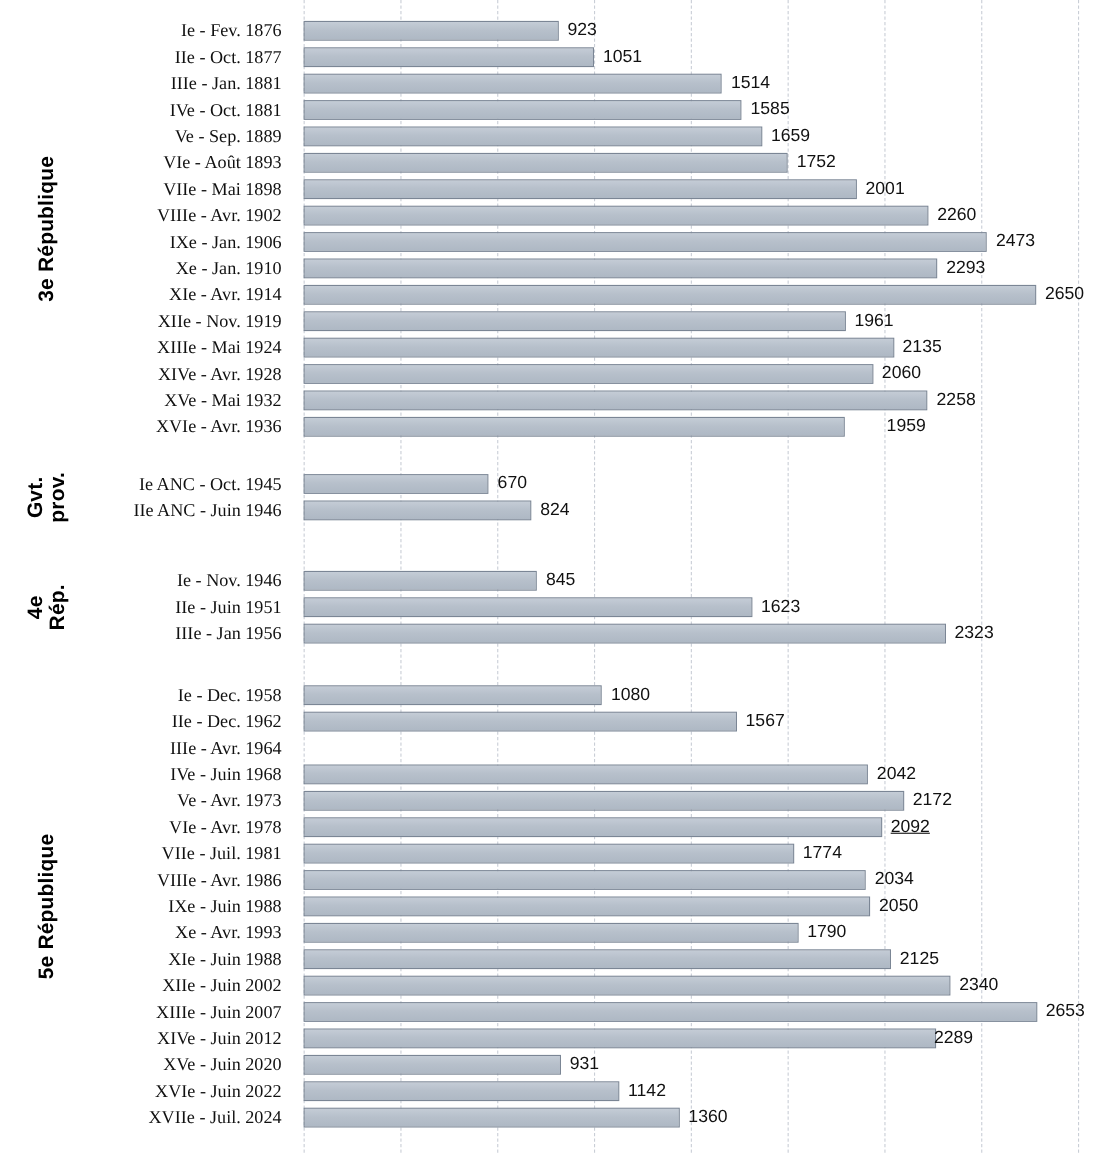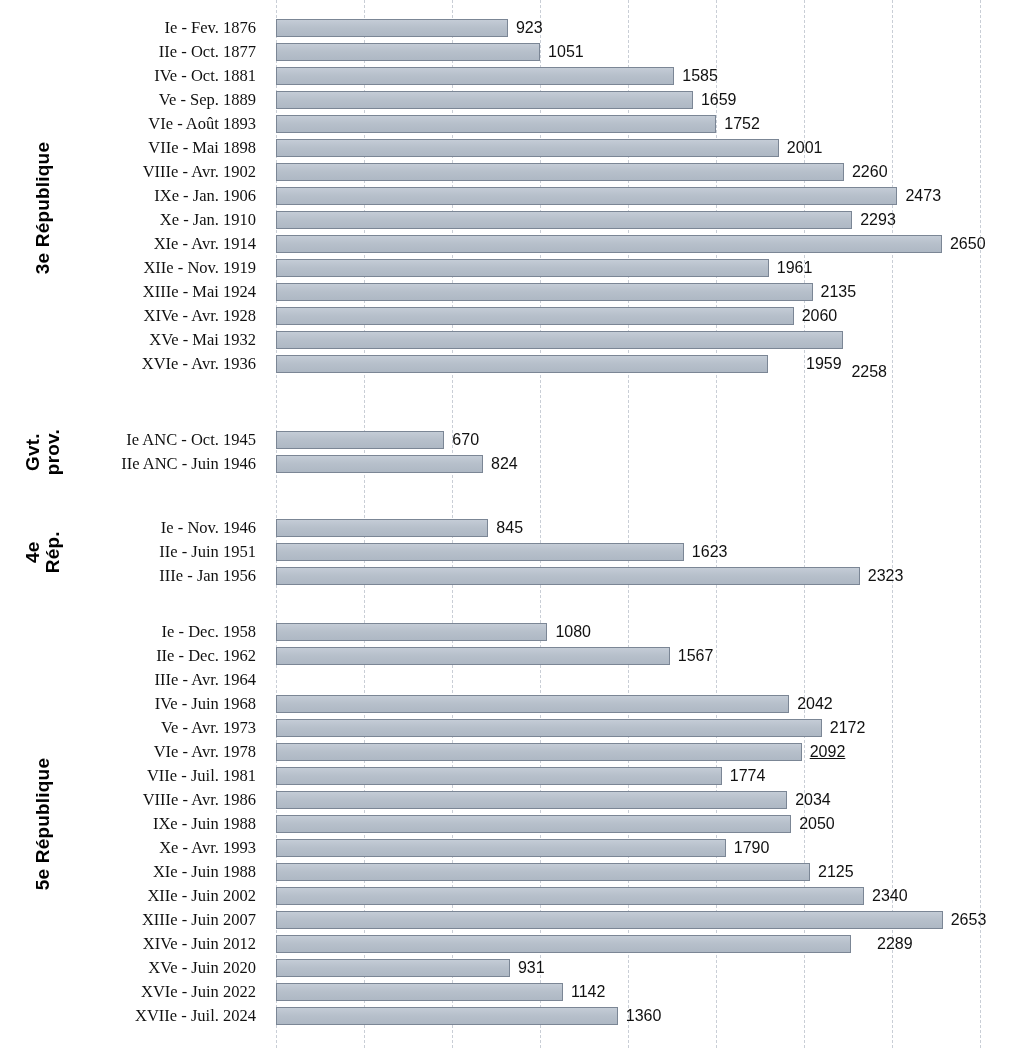--- a/index.html
+++ b/index.html
@@ -114,20 +114,27 @@
             </div>
           </div>
           <div class="row">
             <div class="row-label">IIe - Oct. 1877</div>
             <div class="bar-wrap">
               <div class="bar" style="width: 264.116px;"></div>
               <div class="bar-value" style="left: 272.116px;">1051</div>
             </div>
           </div>
           <div class="row">
+            <div class="row-label">IIIe - Jan. 1881</div>
+            <div class="bar-wrap">
+              <div class="bar" style="width: 380.468px;"></div>
+              <div class="bar-value" style="left: 388.468px;">1514</div>
+            </div>
+          </div>
+          <div class="row">
             <div class="row-label">IVe - Oct. 1881</div>
             <div class="bar-wrap">
               <div class="bar" style="width: 398.31px;"></div>
               <div class="bar-value" style="left: 406.31px;">1585</div>
             </div>
           </div>
           <div class="row">
             <div class="row-label">Ve - Sep. 1889</div>
             <div class="bar-wrap">
               <div class="bar" style="width: 416.907px;"></div>
@@ -194,21 +201,21 @@
             <div class="row-label">XIVe - Avr. 1928</div>
             <div class="bar-wrap">
               <div class="bar" style="width: 517.678px;"></div>
               <div class="bar-value" style="left: 525.678px;">2060</div>
             </div>
           </div>
           <div class="row">
             <div class="row-label">XVe - Mai 1932</div>
             <div class="bar-wrap">
               <div class="bar" style="width: 567.435px;"></div>
-              <div class="bar-value" style="left: 575.435px; margin-top: 32px;">2258</div>
+              <div class="bar-value" style="left: 575.435px;">2258</div>
             </div>
           </div>
           <div class="row">
             <div class="row-label">XVIe - Avr. 1936</div>
             <div class="bar-wrap">
               <div class="bar" style="width: 492.297px;"></div>
               <div class="bar-value" style="left: 530px;">1959</div>
             </div>
           </div>
         </div>
@@ -351,21 +358,21 @@
             <div class="row-label">XIIIe - Juin 2007</div>
             <div class="bar-wrap">
               <div class="bar" style="width: 666.699px;"></div>
               <div class="bar-value" style="left: 674.699px;">2653</div>
             </div>
           </div>
           <div class="row">
             <div class="row-label">XIVe - Juin 2012</div>
             <div class="bar-wrap">
               <div class="bar" style="width: 575.226px;"></div>
-              <div class="bar-value" style="left: 601px; text-align: center;">2289</div>
+              <div class="bar-value" style="left: 573px; text-align: center;">2289</div>
             </div>
           </div>
           <div class="row">
             <div class="row-label">XVe - Juin 2020</div>
             <div class="bar-wrap">
               <div class="bar" style="width: 233.96px;"></div>
               <div class="bar-value" style="left: 241.96px;">931</div>
             </div>
           </div>
           <div class="row">

